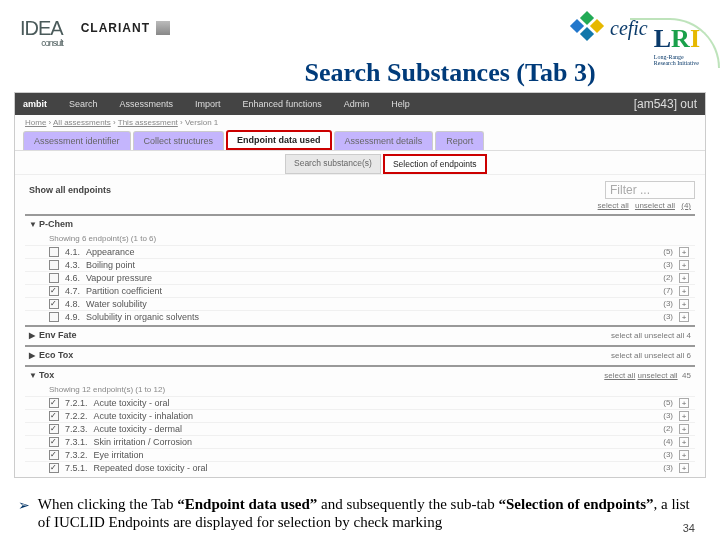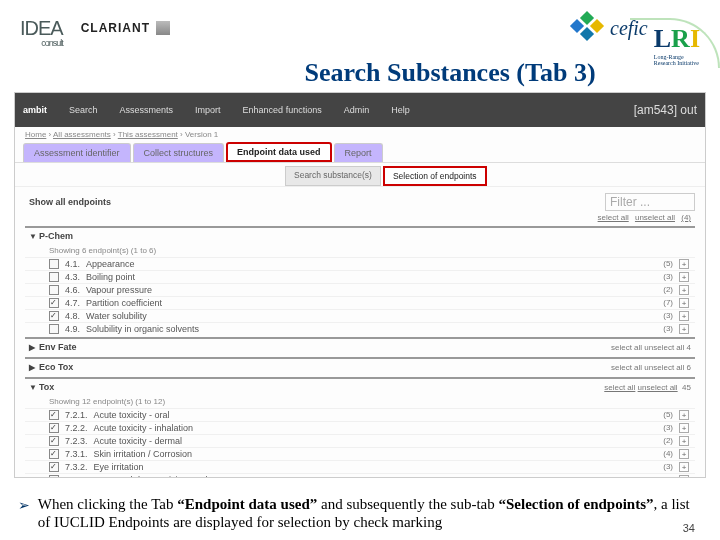--- a/index.html
+++ b/index.html
@@ -50,21 +50,21 @@
   .screenshot-frame {
     margin: 4px 14px 0 14px;
     border: 1px solid #ccc;
     background: #fdfdfd;
     height: 386px;
     overflow: hidden;
     font-size: 9px;
     color: #555;
   }
   .app-bar {
-    height: 34px; background: #444; color:#ddd;
+    height: 22px; background: #444; color:#ddd;
     display:flex; align-items:center; padding:0 8px;
     gap: 22px;
   }
   .app-bar .brand { font-weight:bold; color:#fff;}
   .app-bar .menu { cursor:default;}
   .app-bar .right { margin-left:auto; font-size:12px;}
   .breadcrumb {
     padding: 3px 10px; font-size:8px; color:#888;
   }
   .breadcrumb a { color:#888; text-decoration:underline;}
@@ -184,20 +184,21 @@
   <div class="breadcrumb">
     <a>Home</a> ›
     <a>All assessments</a> ›
     <a>This assessment</a> ›
     <span>Version 1</span>
   </div>
   <div class="tab-row">
     <div class="tab">Assessment identifier</div>
     <div class="tab">Collect structures</div>
     <div class="tab active red-box">Endpoint data used</div>
+    <div class="tab">Assessment details</div>
     <div class="tab">Report</div>
   </div>
   <div class="subtab-row">
     <div class="subtab">Search substance(s)</div>
     <div class="subtab active red-box">Selection of endpoints</div>
   </div>
   <div class="controls-row">
     <label class="cb-label">
       <span class="cb"></span>
       <span>Show all endpoints</span>

